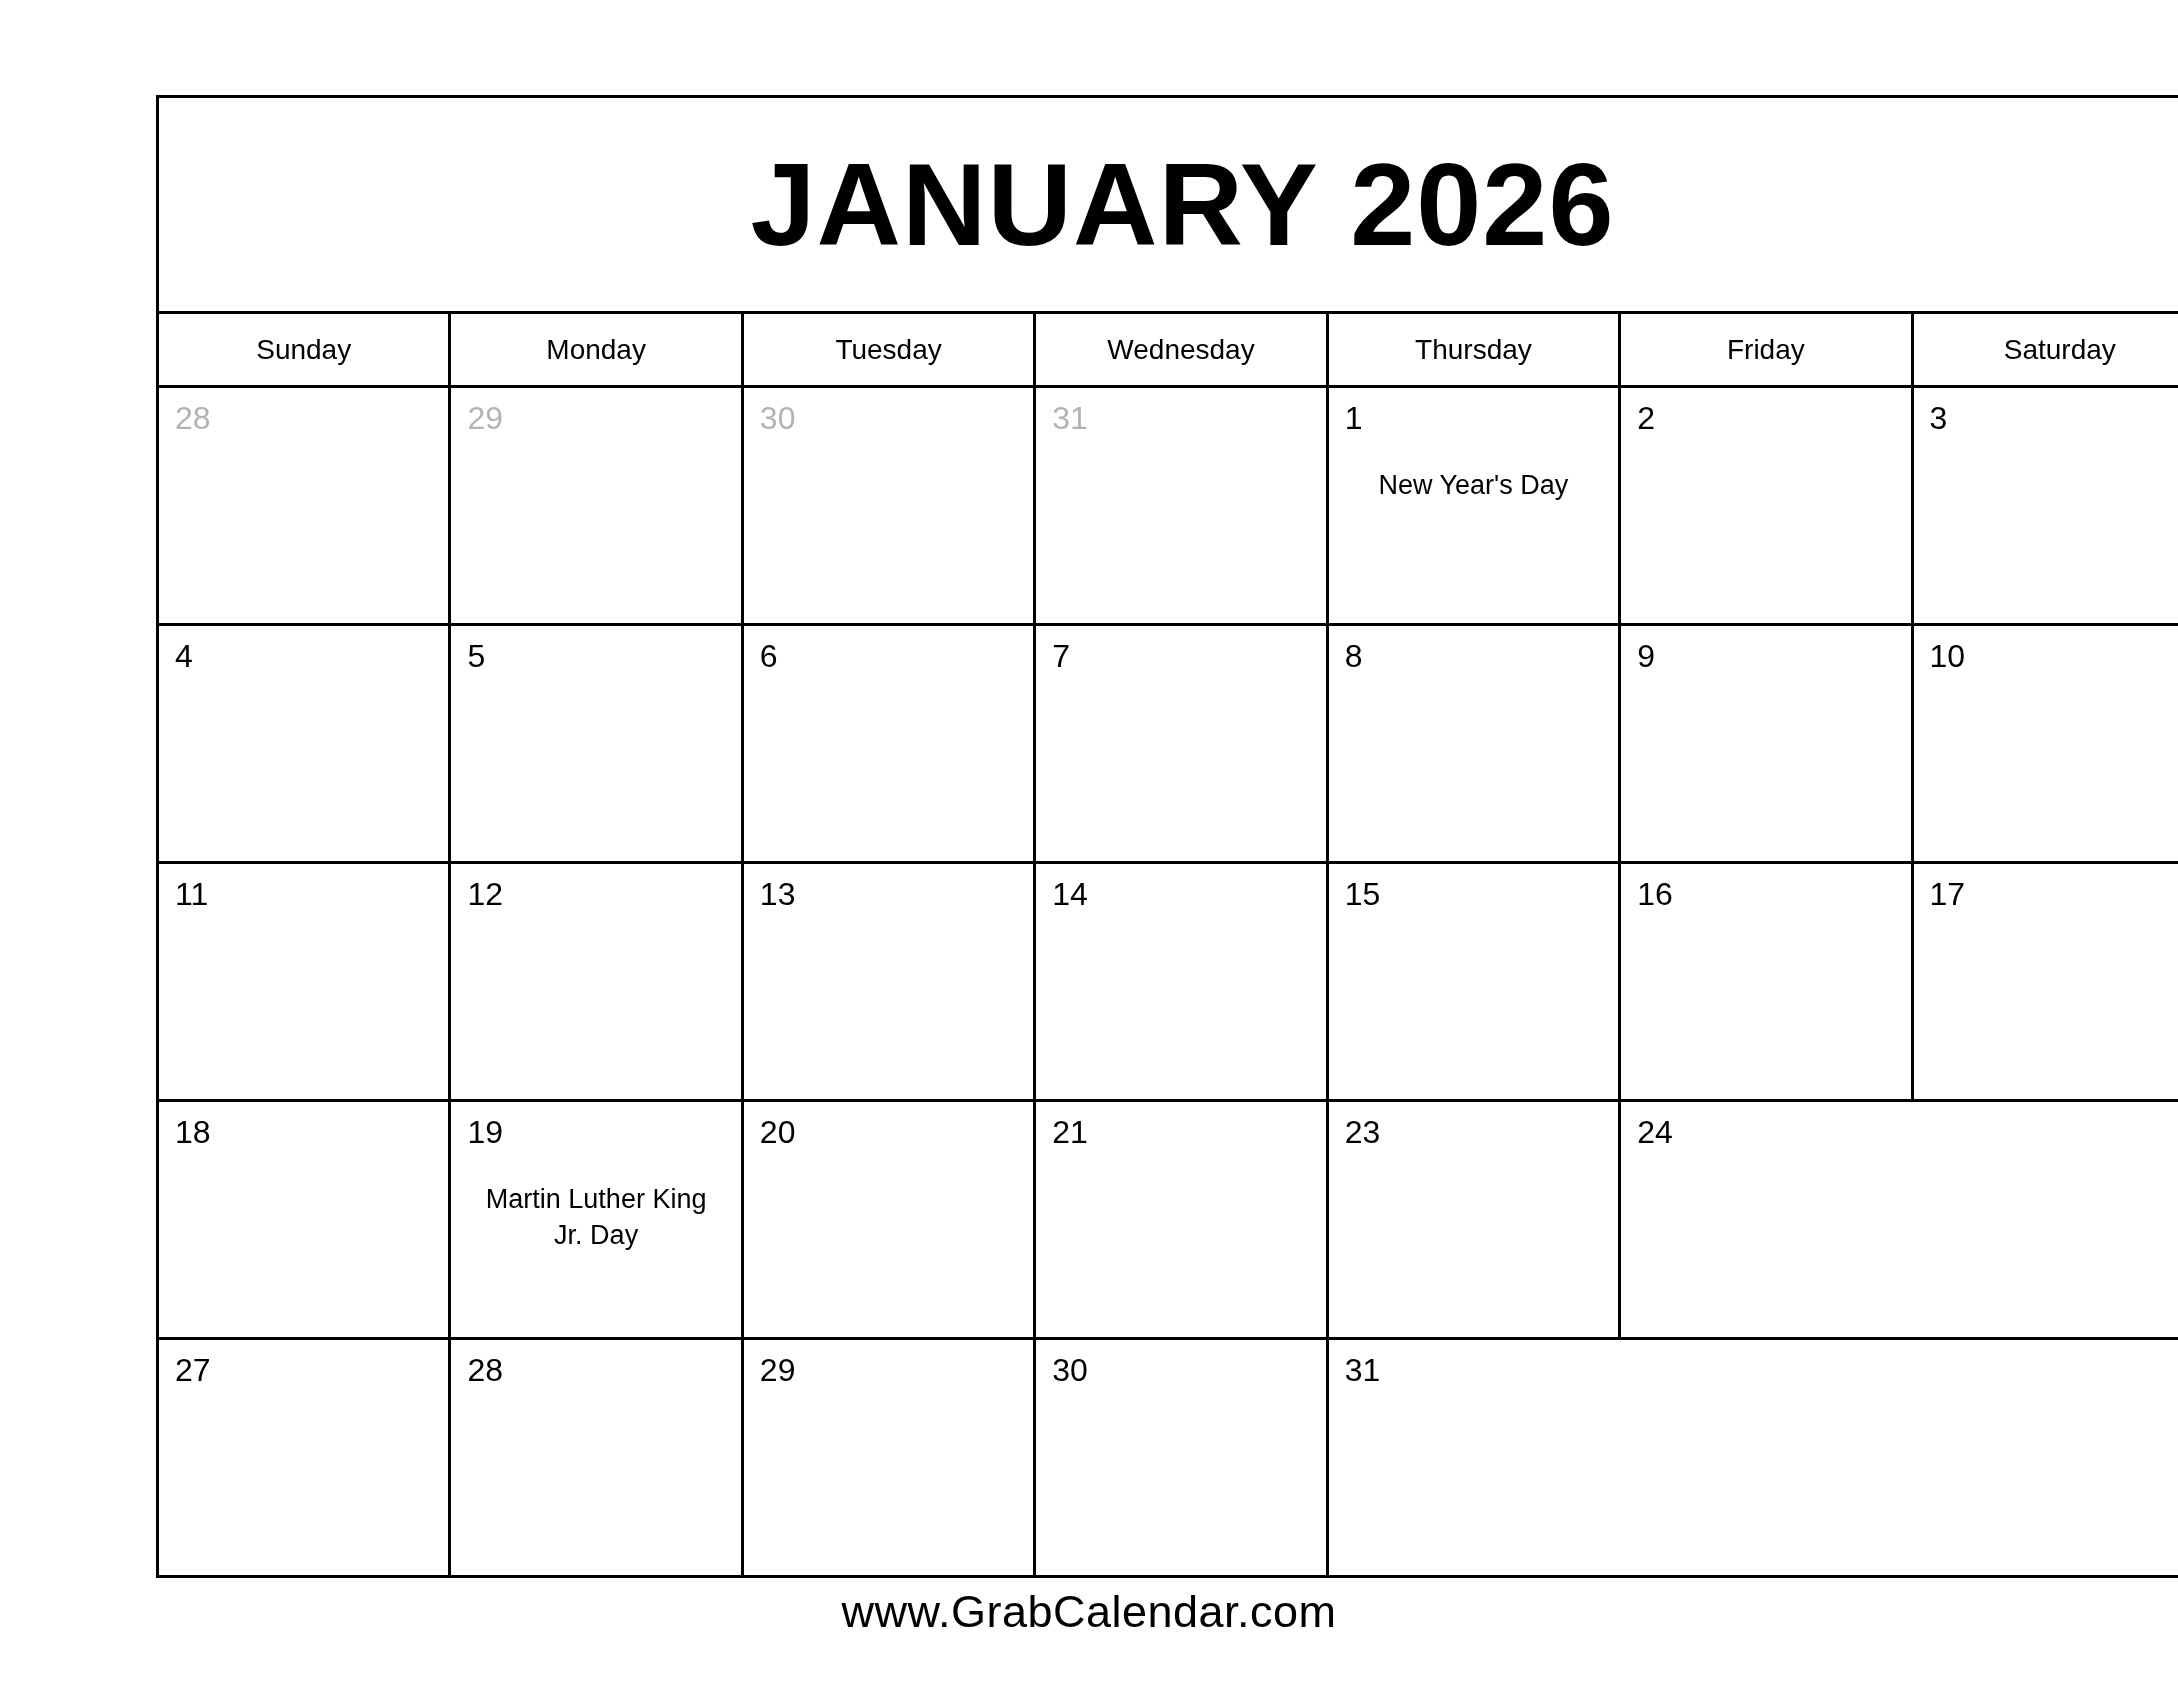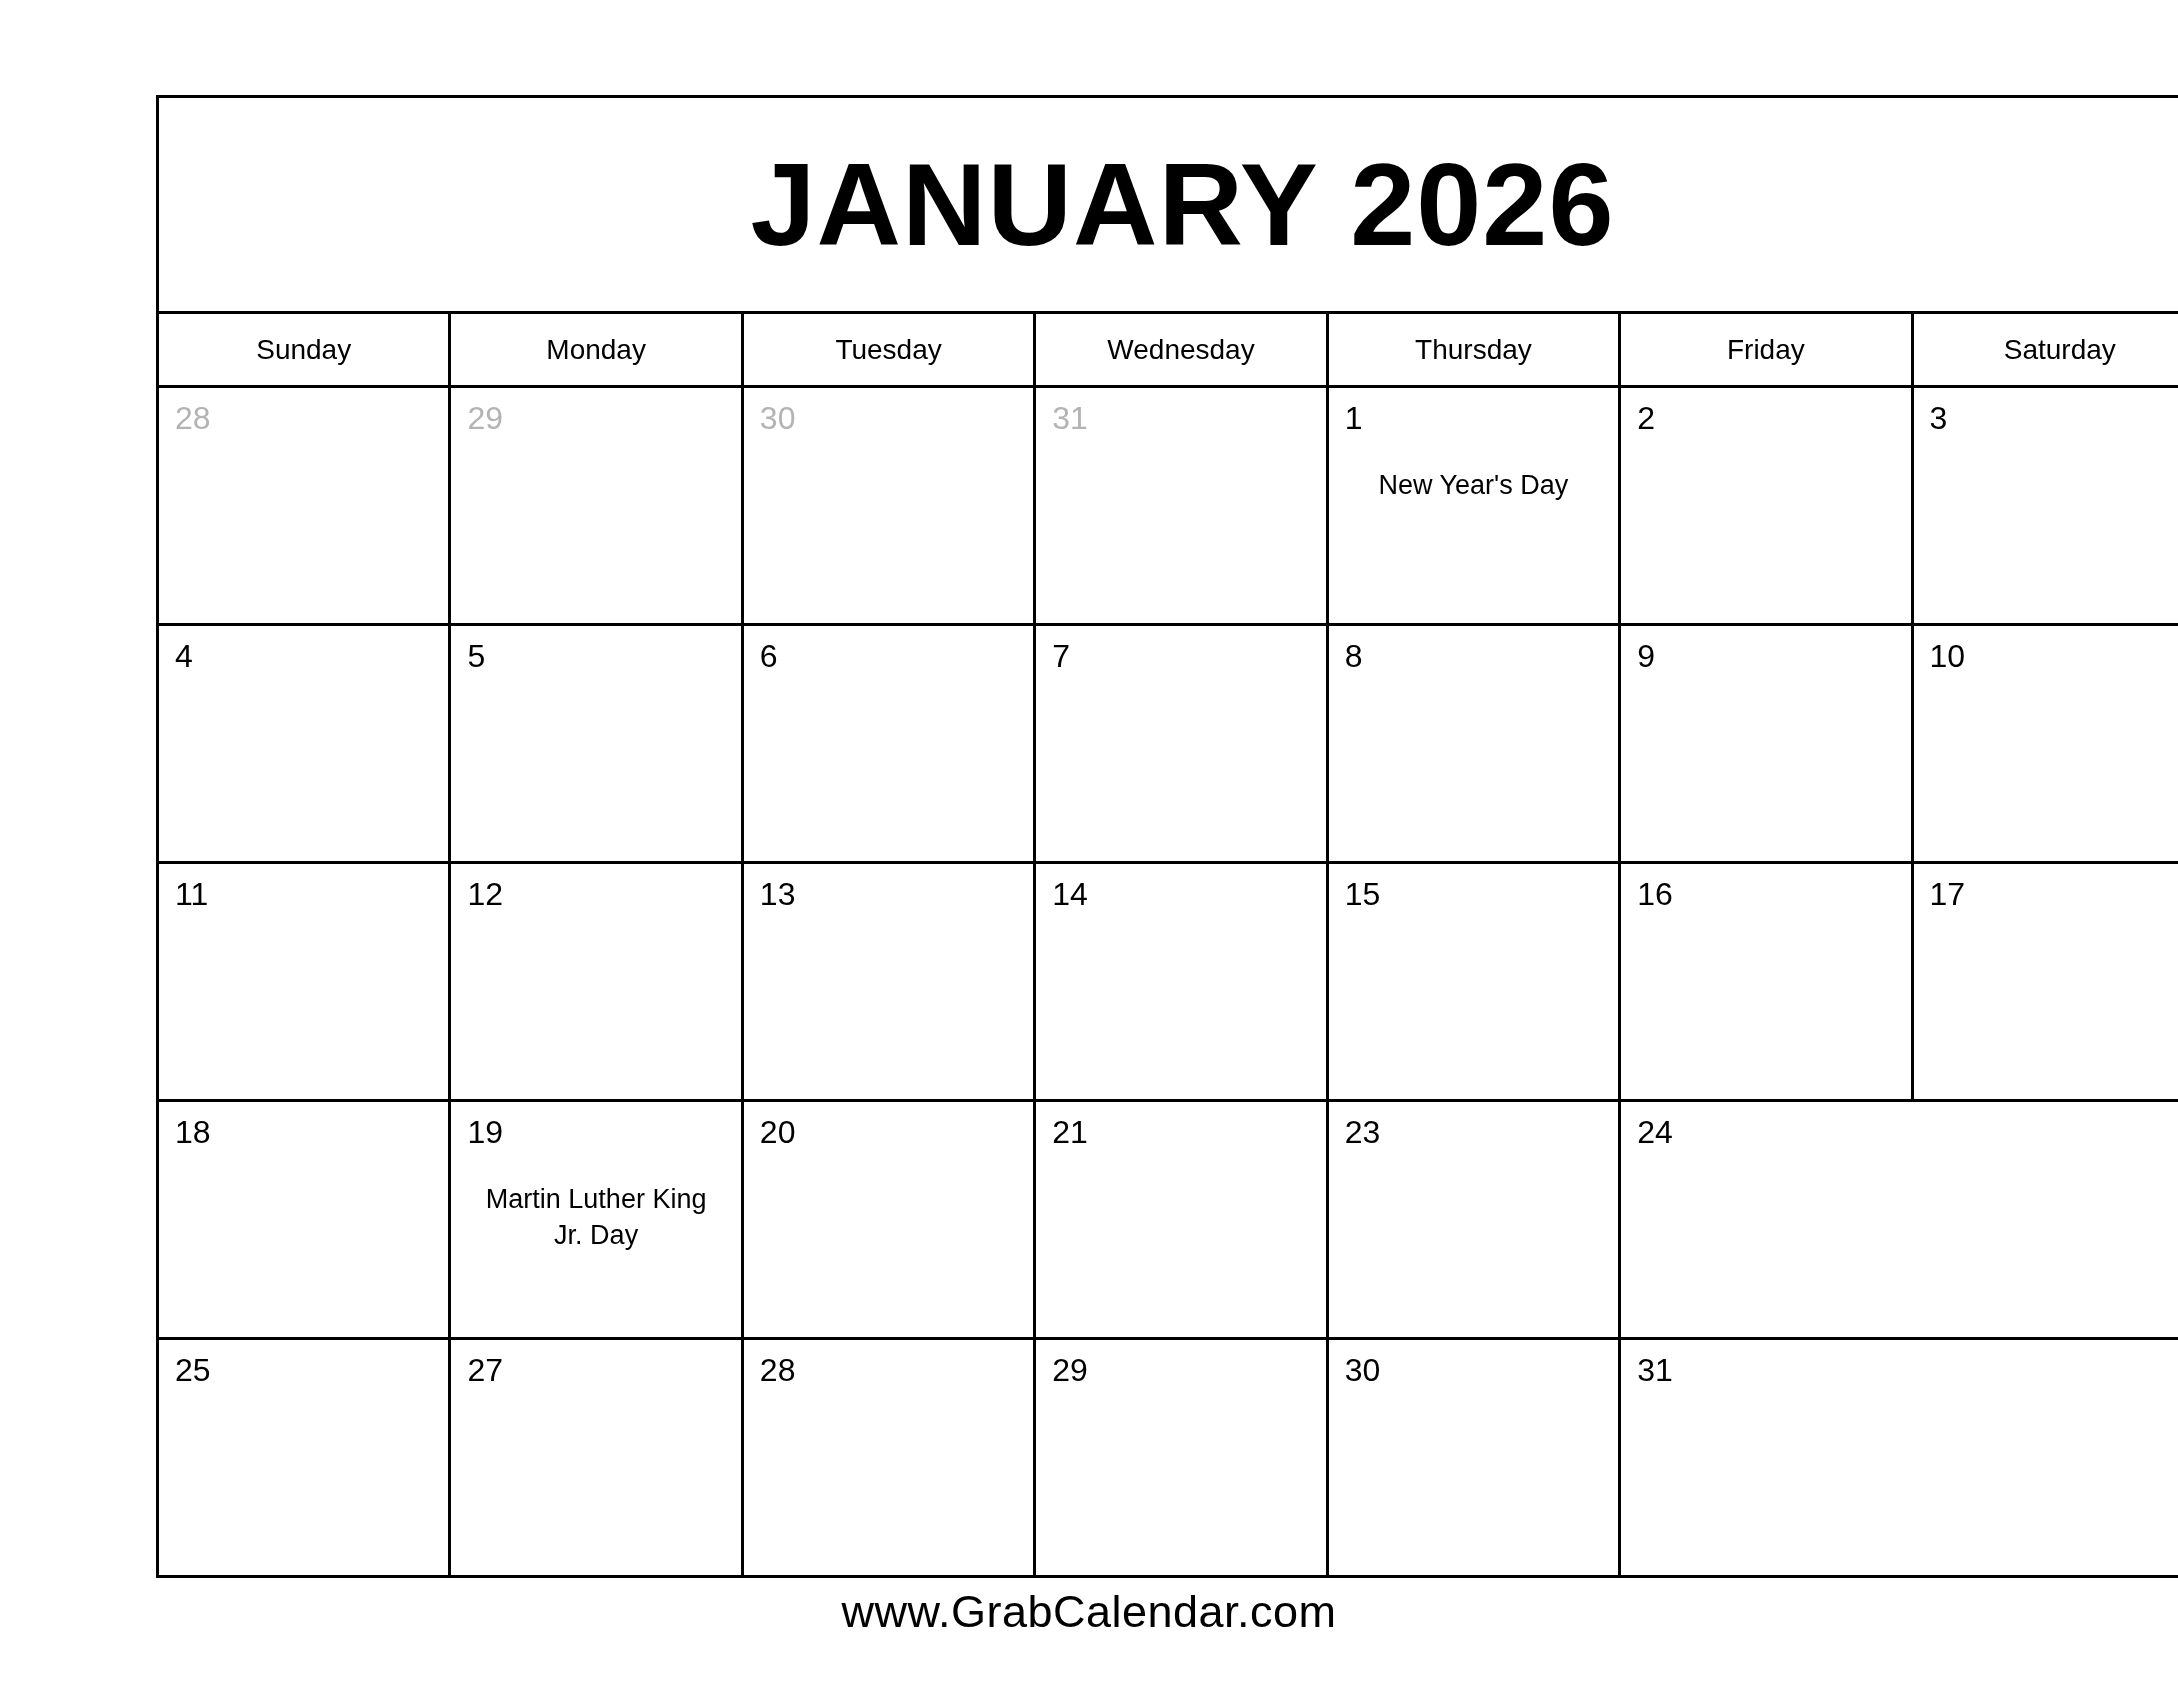--- a/index.html
+++ b/index.html
@@ -280,24 +280,20 @@
           <div class="day-event"></div>
         </div>
         <div class="day-cell">
           <span class="day-num">24</span>
           <div class="day-event"></div>
         </div>
       </div>
 
       <div class="week-row">
         <div class="day-cell">
-          <span class="day-num">25</span>
-          <div class="day-event"></div>
-        </div>
-        <div class="day-cell">
           <span class="day-num">27</span>
           <div class="day-event"></div>
         </div>
         <div class="day-cell">
           <span class="day-num">28</span>
           <div class="day-event"></div>
         </div>
         <div class="day-cell">
           <span class="day-num">29</span>
           <div class="day-event"></div>

